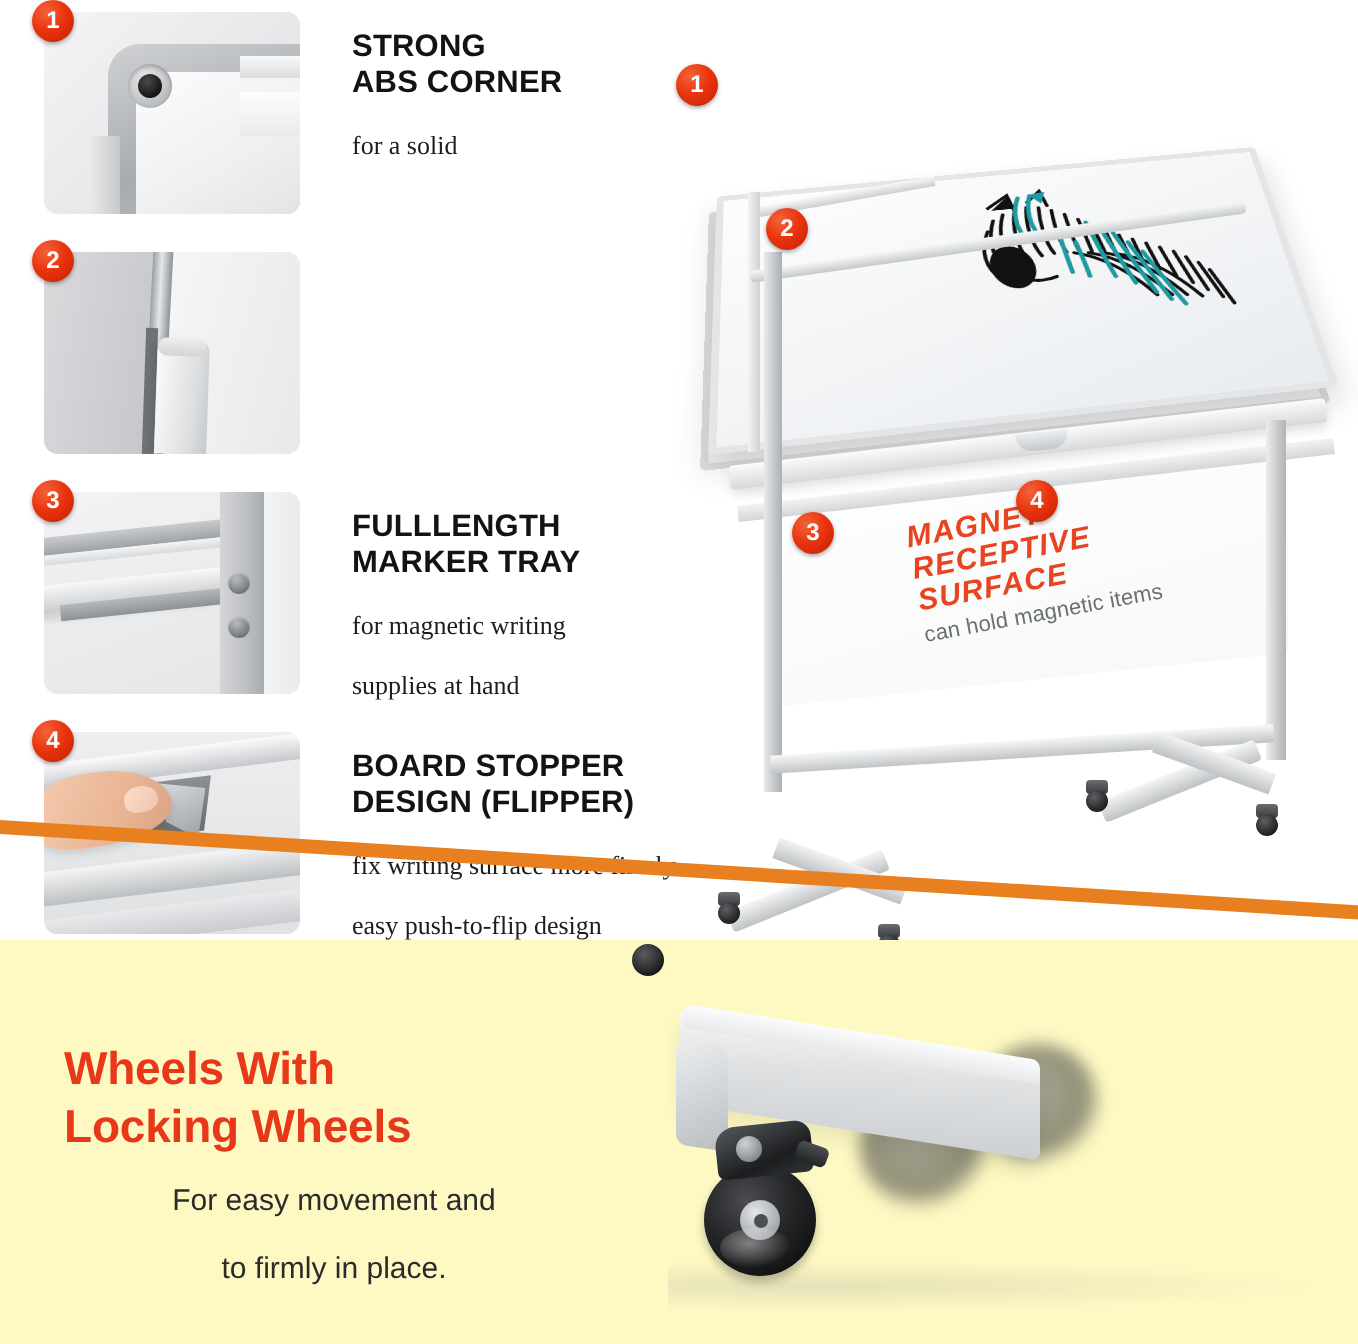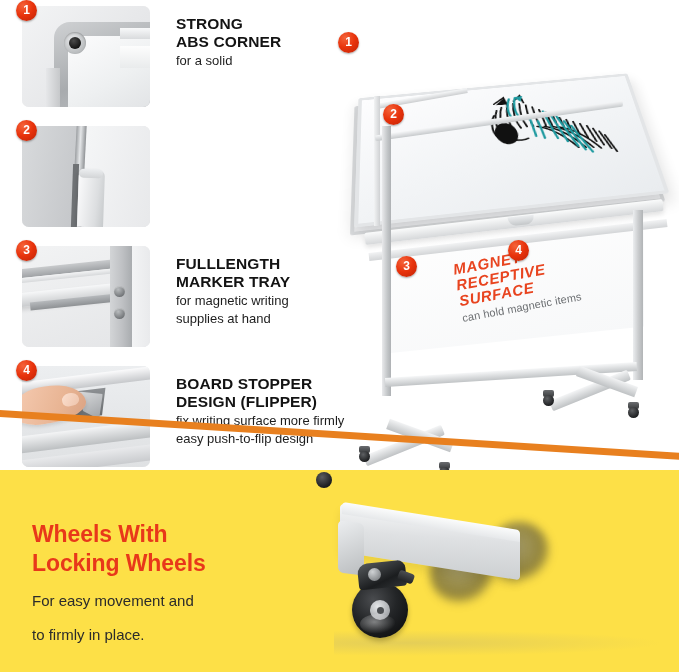--- a/index.html
+++ b/index.html
@@ -86,22 +86,23 @@
     font-weight: bold;
     color: #131313;
     letter-spacing: .1px;
     line-height: 18px;
     white-space: nowrap;
   }
   .f-sub {
     font-size: 13px;
     color: #1d1d1d;
     line-height: 15.5px;
-    margin-top: 2px;
+    margin-top: 14px;
     white-space: nowrap;
+    font-family: Liberation Serif, serif;
   }
 
   
   .ph-bg {
     position:absolute; inset:0;
     background: linear-gradient(135deg,#f3f4f5 0%,#e7e8ea 55%,#dedfe1 100%);
   }
 
   
   .abs-corner-outer {
@@ -438,38 +439,39 @@
     left:-30px; top:432px;
     width:760px; height:7px;
     background:#e8801f;
     transform: rotate(3.6deg);
     z-index:30;
   }
 
   
   #bottom-section {
     position:absolute; left:0; top:470px; width:679px; height:202px;
-    background:#fde047;
+    background:#fef9c3;
     z-index: 25;
   }
   #wheels-text {
     position:absolute; left:32px; top:50px; width:270px;
   }
   .w-title {
     color:#e8381a;
     font-size:23px;
     font-weight:bold;
     line-height:29px;
     letter-spacing:-.1px;
   }
   .w-sub {
     color:#2b2b2b;
     font-size:15px;
     line-height:22px;
     margin-top:12px;
+    text-align:center;
   }
 
   #wheels-photo {
     position:absolute; left:330px; top:10px; width:349px; height:190px;
   }
   .wbar {
     position:absolute; left:10px; top:38px; width:180px; height:48px;
     background: linear-gradient(175deg,#f6f7f8 0%,#dfe1e3 42%,#cdd0d2 100%);
     transform: skewY(9deg);
     border-radius:4px;

